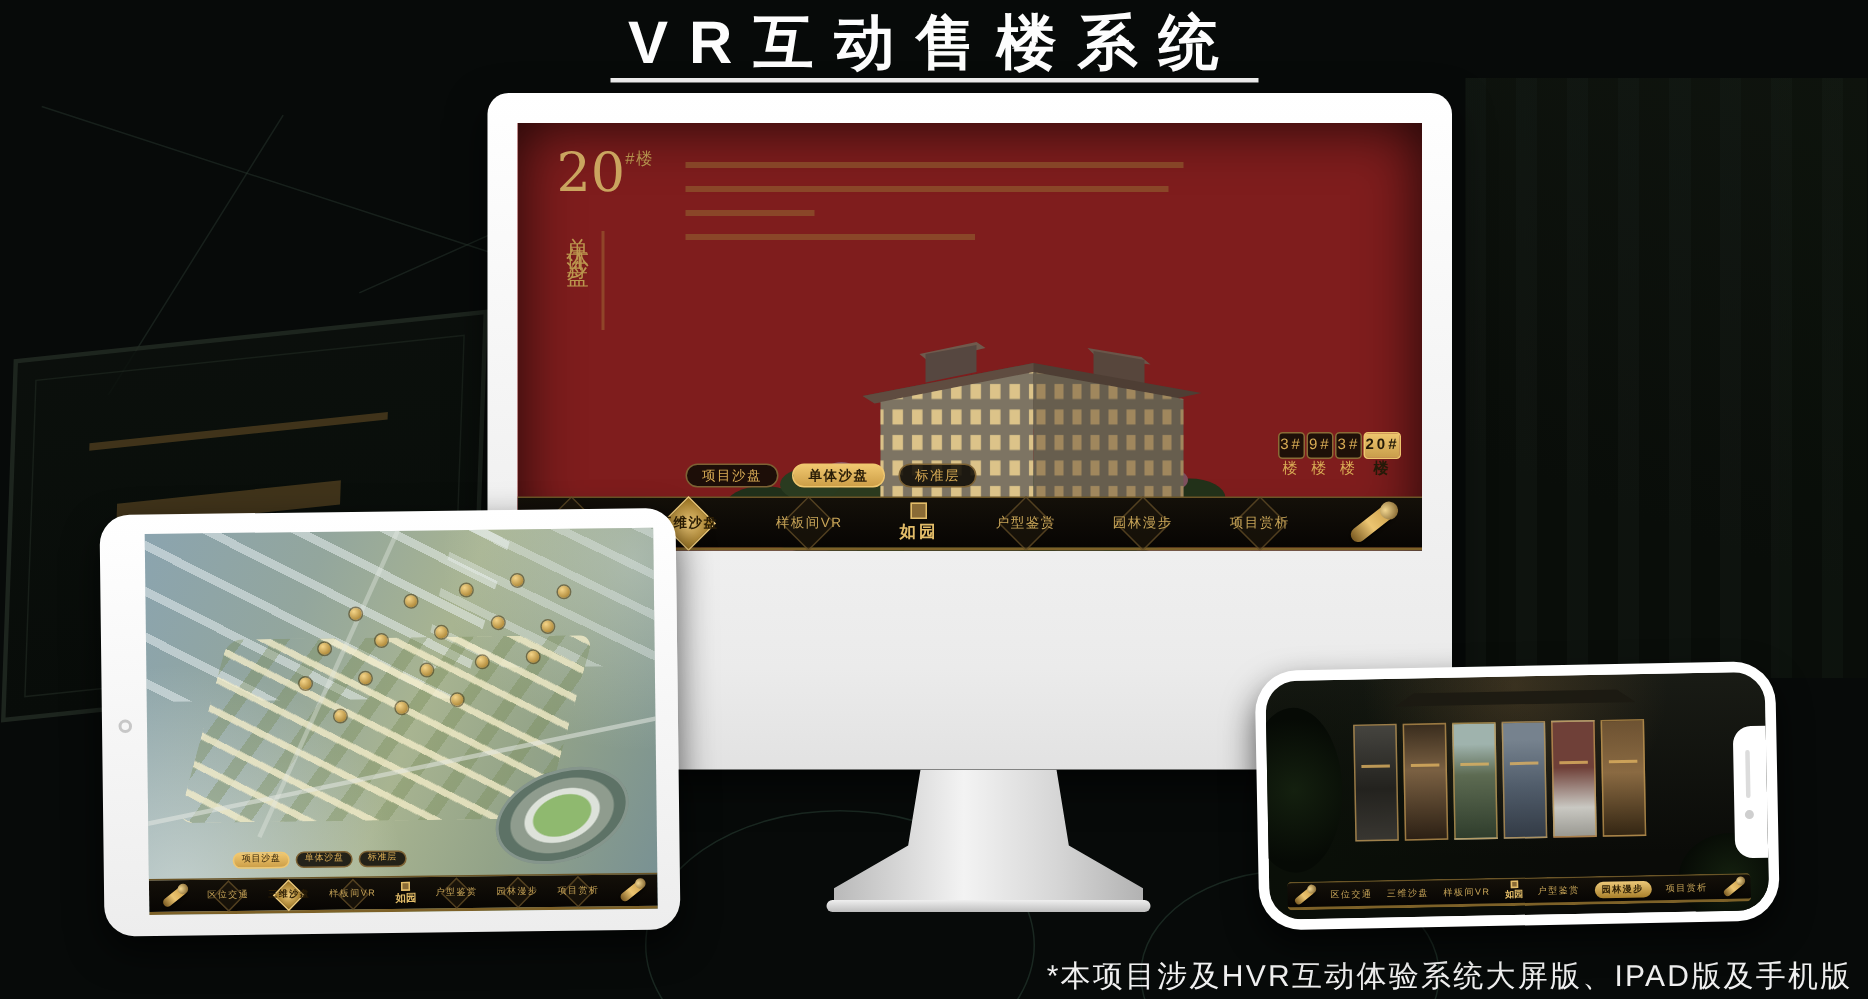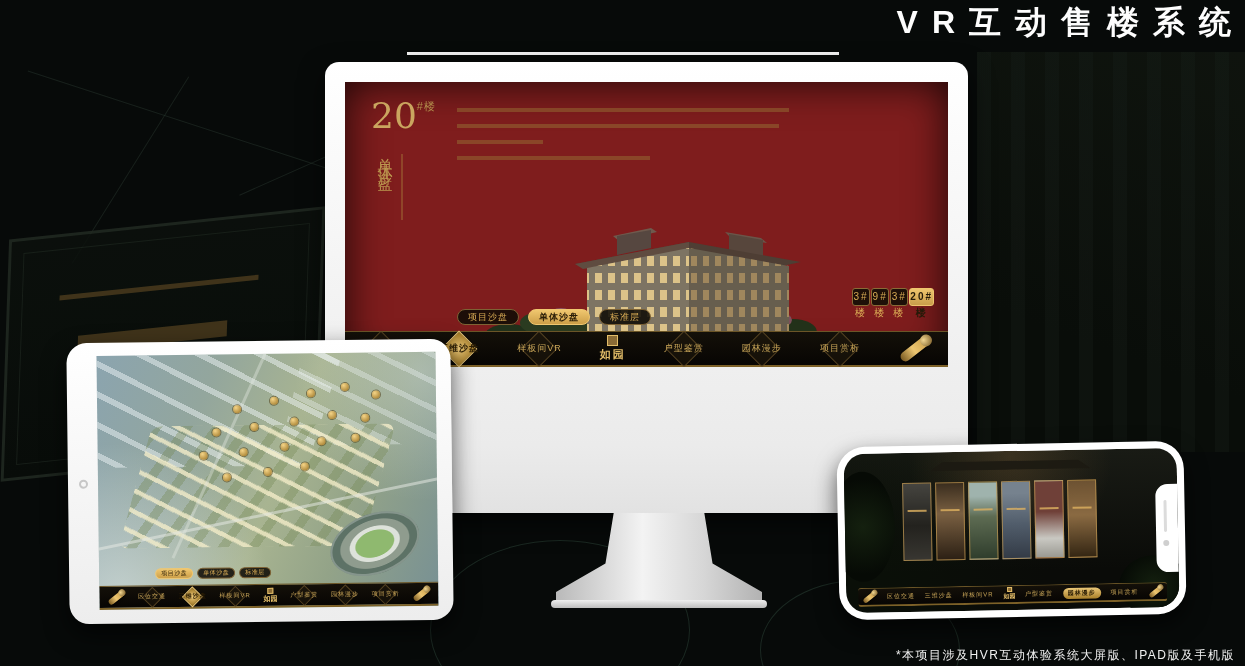--- a/index.html
+++ b/index.html
@@ -27,30 +27,30 @@
     background:
       repeating-linear-gradient(90deg, rgba(30,40,32,.25) 0 14px, transparent 14px 34px),
       linear-gradient(200deg,#10150f,#0a0e0a 70%);
     opacity:.9;
   }
   .bg-map-c { position:absolute; border:1px solid rgba(45,70,58,.5); border-radius:50%; }
 
   
   .page-title {
     position:absolute; top:1px; left:0; width:100%;
-    text-align:right; font-size:32px; font-weight:bold;
+    text-align:center; font-size:40px; font-weight:bold;
     letter-spacing:14px; color:#fdfdfd;
   }
   .title-underline {
     position:absolute; top:52px; left:50%; transform:translateX(-50%);
     width:432px; height:3px; background:#f4f4f4;
   }
   .footnote {
     position:absolute; right:10px; bottom:2px;
-    font-size:12px; letter-spacing:1.5px; color:#f0f0f0;
+    font-size:20px; letter-spacing:1.5px; color:#f0f0f0;
   }
 
   
   .monitor { position:absolute; left:325px; top:62px; width:643px; height:546px; }
   .monitor-frame {
     position:absolute; left:0; top:0; width:643px; height:451px;
     background:linear-gradient(#ffffff,#ebebeb 85%,#e2e2e2);
     border-radius:14px; box-shadow:0 10px 26px rgba(0,0,0,.6);
   }
   .monitor-screen {

